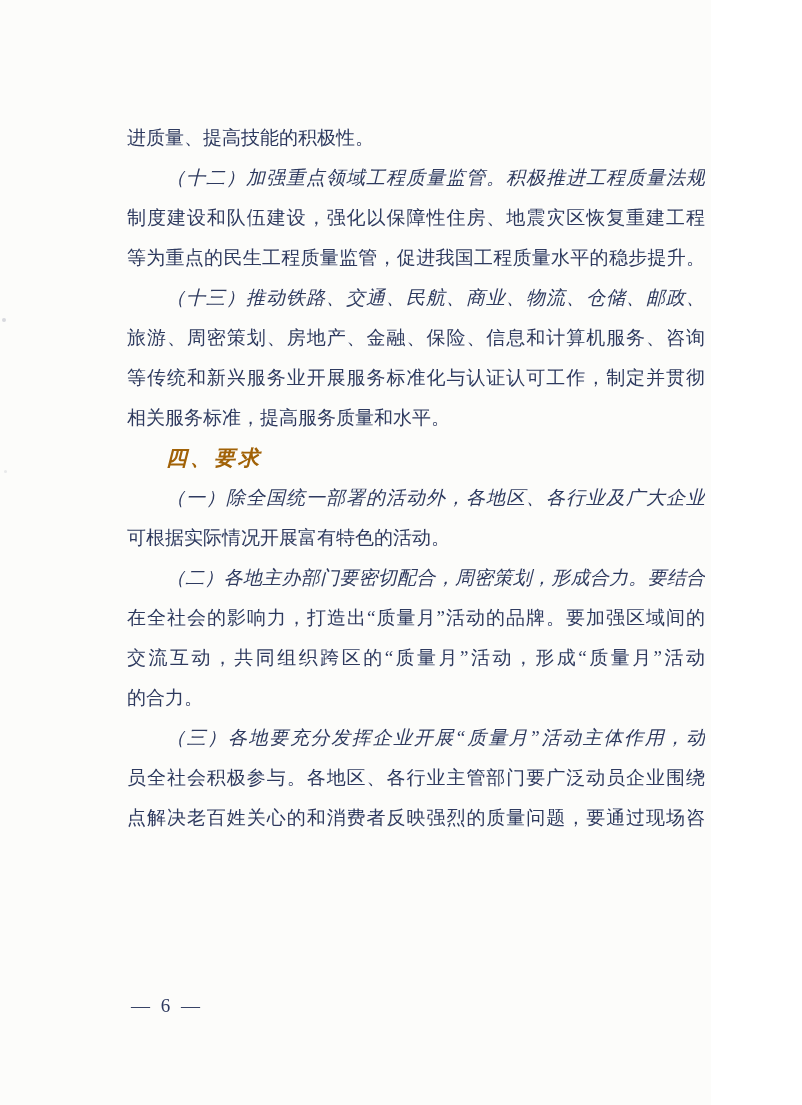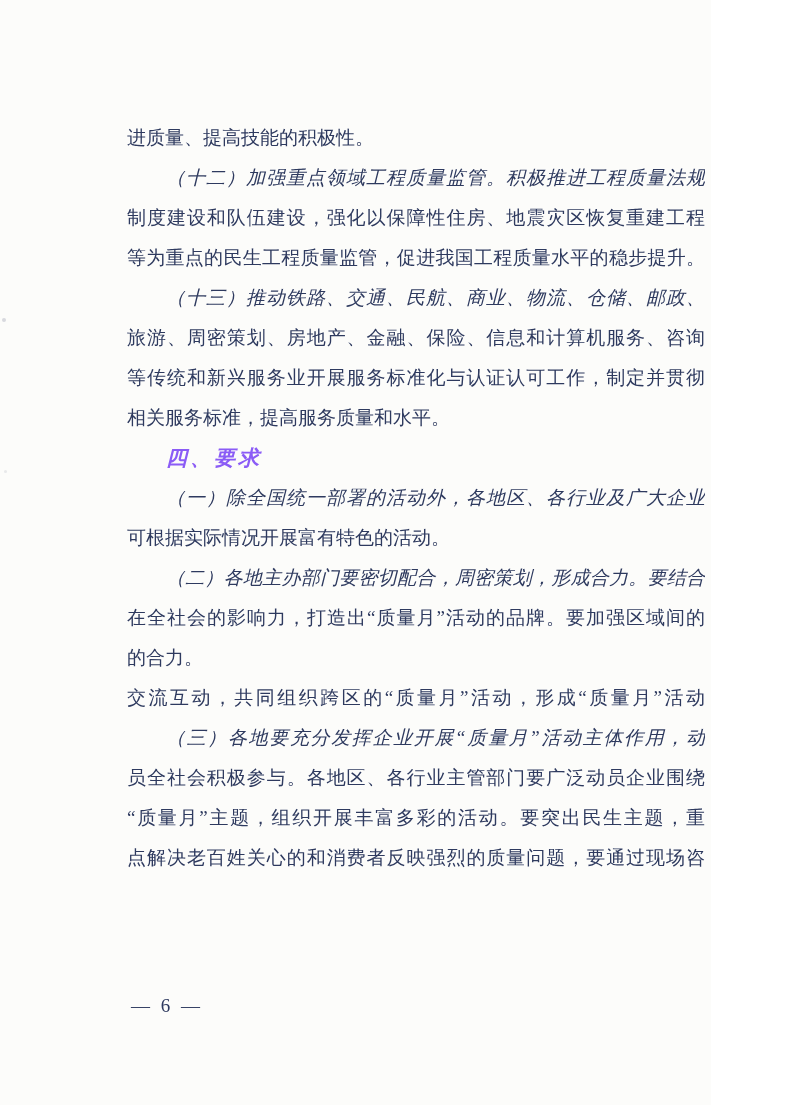--- a/index.html
+++ b/index.html
@@ -38,21 +38,21 @@
   }
   .line.indent {
     text-indent: 39px;
     font-style: italic;
   }
   .line.heading {
     font-family: "Liberation Sans", "DejaVu Sans", sans-serif;
     font-weight: bold;
     font-size: 21px;
     letter-spacing: 3px;
-    color: #8b5cf6;
+    color: #a16207;
     text-align: center;
     text-align-last: left;
   }
   .page-number {
     position: absolute;
     left: 131px;
     top: 992px;
     font-size: 19px;
     line-height: 28px;
     letter-spacing: 3px;
@@ -82,22 +82,21 @@
       <div class="line">等为重点的民生工程质量监管，促进我国工程质量水平的稳步提升。</div>
       <div class="line indent">（十三）推动铁路、交通、民航、商业、物流、仓储、邮政、</div>
       <div class="line">旅游、周密策划、房地产、金融、保险、信息和计算机服务、咨询</div>
       <div class="line">等传统和新兴服务业开展服务标准化与认证认可工作，制定并贯彻</div>
       <div class="line last">相关服务标准，提高服务质量和水平。</div>
       <div class="line heading indent last">四、要求</div>
       <div class="line indent">（一）除全国统一部署的活动外，各地区、各行业及广大企业</div>
       <div class="line last">可根据实际情况开展富有特色的活动。</div>
       <div class="line indent">（二）各地主办部门要密切配合，周密策划，形成合力。要结合</div>
       <div class="line">在全社会的影响力，打造出“质量月”活动的品牌。要加强区域间的</div>
+      <div class="line">交流互动，共同组织跨区的“质量月”活动，形成“质量月”活动</div>
       <div class="line last">的合力。</div>
-      <div class="line">交流互动，共同组织跨区的“质量月”活动，形成“质量月”活动</div>
       <div class="line indent">（三）各地要充分发挥企业开展“质量月”活动主体作用，动</div>
       <div class="line">员全社会积极参与。各地区、各行业主管部门要广泛动员企业围绕</div>
-      <div class="line">“质量月”主题，组织开展丰富多彩的活动。要突出民生主题，重</div>
       <div class="line">点解决老百姓关心的和消费者反映强烈的质量问题，要通过现场咨</div>
     </main>
 
   <div class="page-number">— 6 —</div>
 </div>
 
 </body></html>

